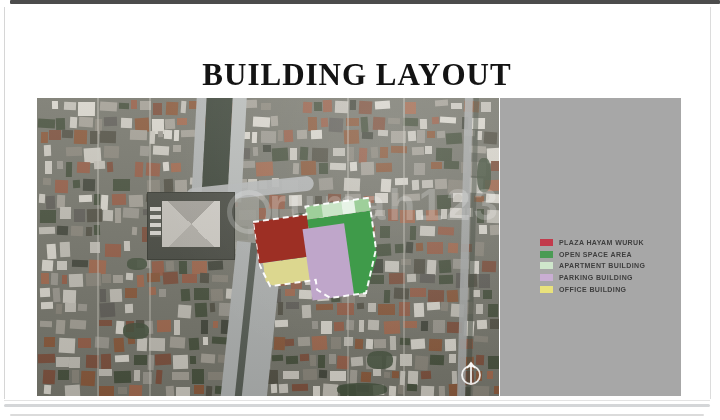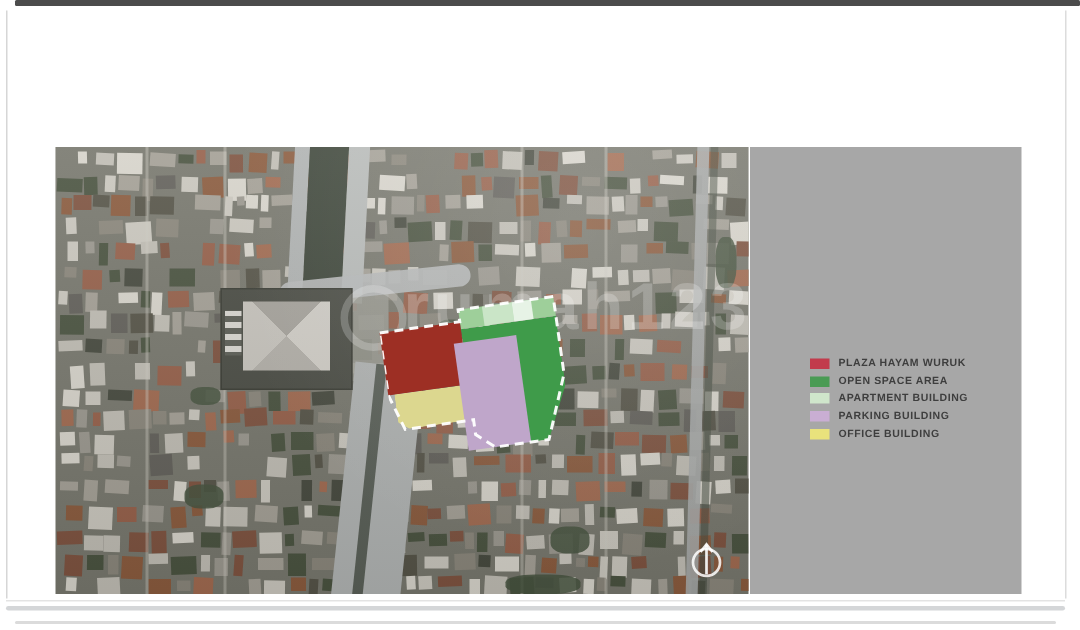--- a/index.html
+++ b/index.html
@@ -82,20 +82,21 @@
 </style>
 </head>
 <body>
 
 <div class="slide">
 
   <div class="chrome-top"></div>
   <div class="edge-left"></div>
   <div class="edge-right"></div>
 
+  <h1 class="title">BUILDING LAYOUT</h1>
 
   <div class="figure">
 
     <div class="map">
       <div id="map-buildings">
           <div class="blk" style="left: 15.2px; top: 3.2px; width: 6.4px; height: 7.5px; background: rgb(214, 211, 202); transform: rotate(-1.4deg);"></div>
           <div class="blk" style="left: 26.6px; top: 3.5px; width: 11.5px; height: 8.4px; background: rgb(191, 188, 179); transform: rotate(2.9deg);"></div>
           <div class="blk" style="left: 41.1px; top: 3.9px; width: 16.8px; height: 14.2px; background: rgb(214, 211, 202); transform: rotate(0.8deg);"></div>
           <div class="blk" style="left: 62.5px; top: 3.6px; width: 16.7px; height: 8.9px; background: rgb(163, 159, 149); transform: rotate(3.8deg);"></div>
           <div class="blk" style="left: 82px; top: 4.8px; width: 10.2px; height: 6.2px; background: rgb(74, 83, 64); transform: rotate(1.7deg);"></div>

